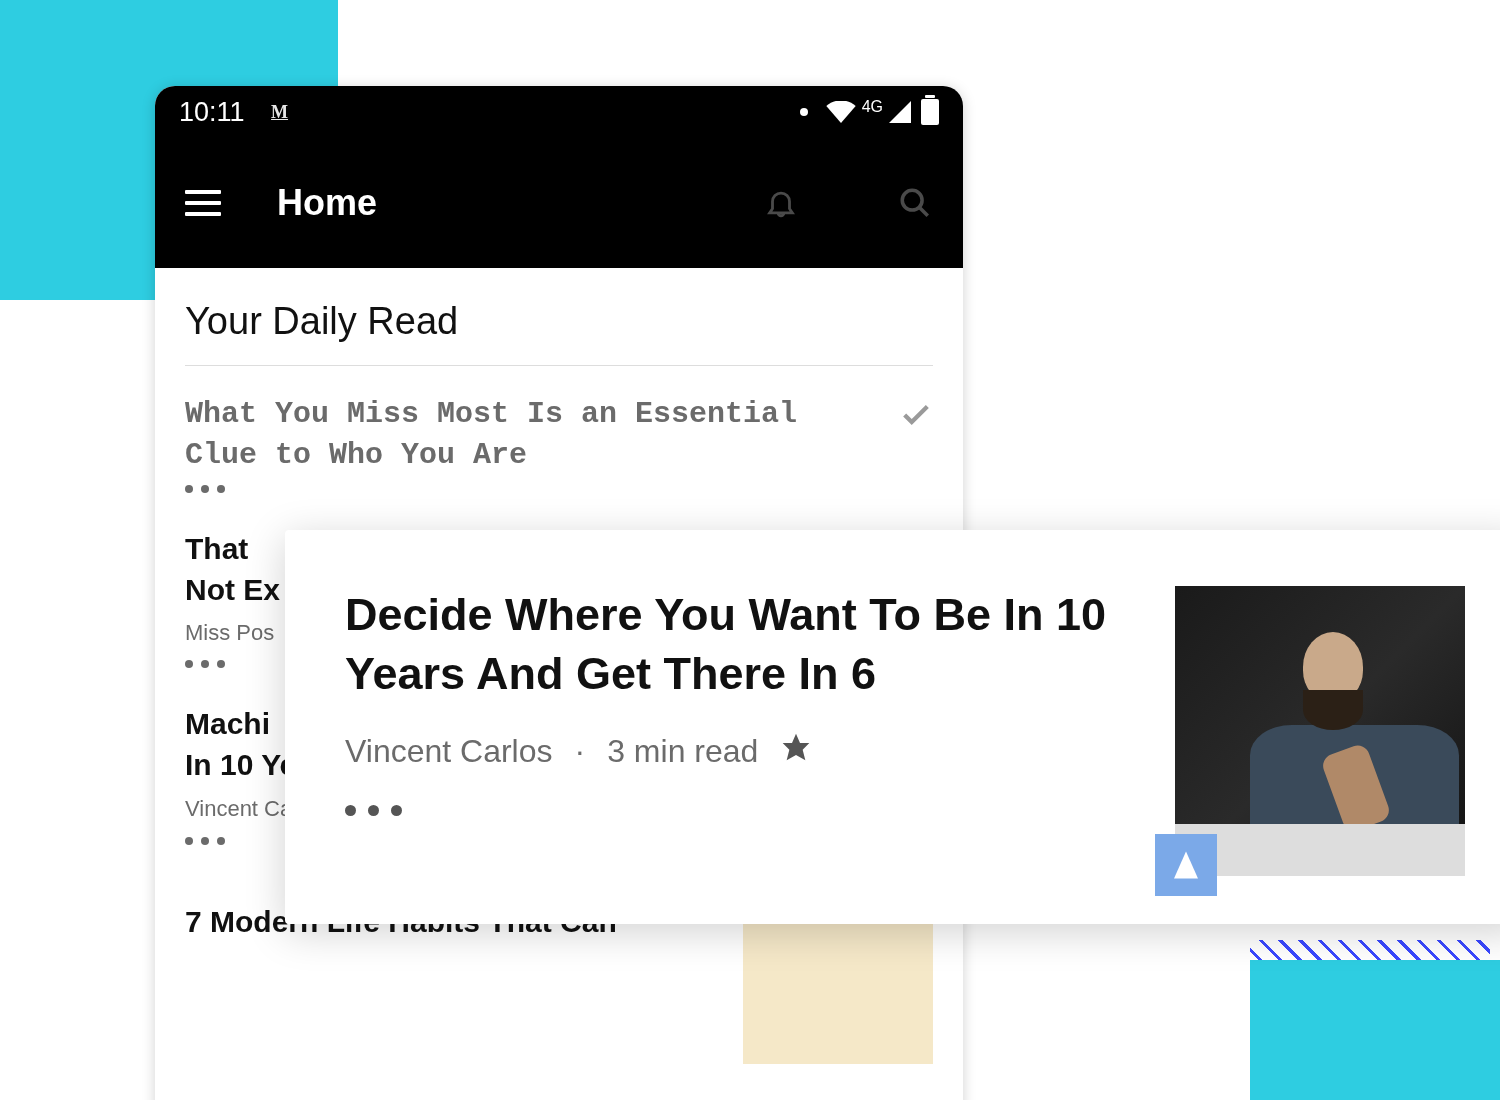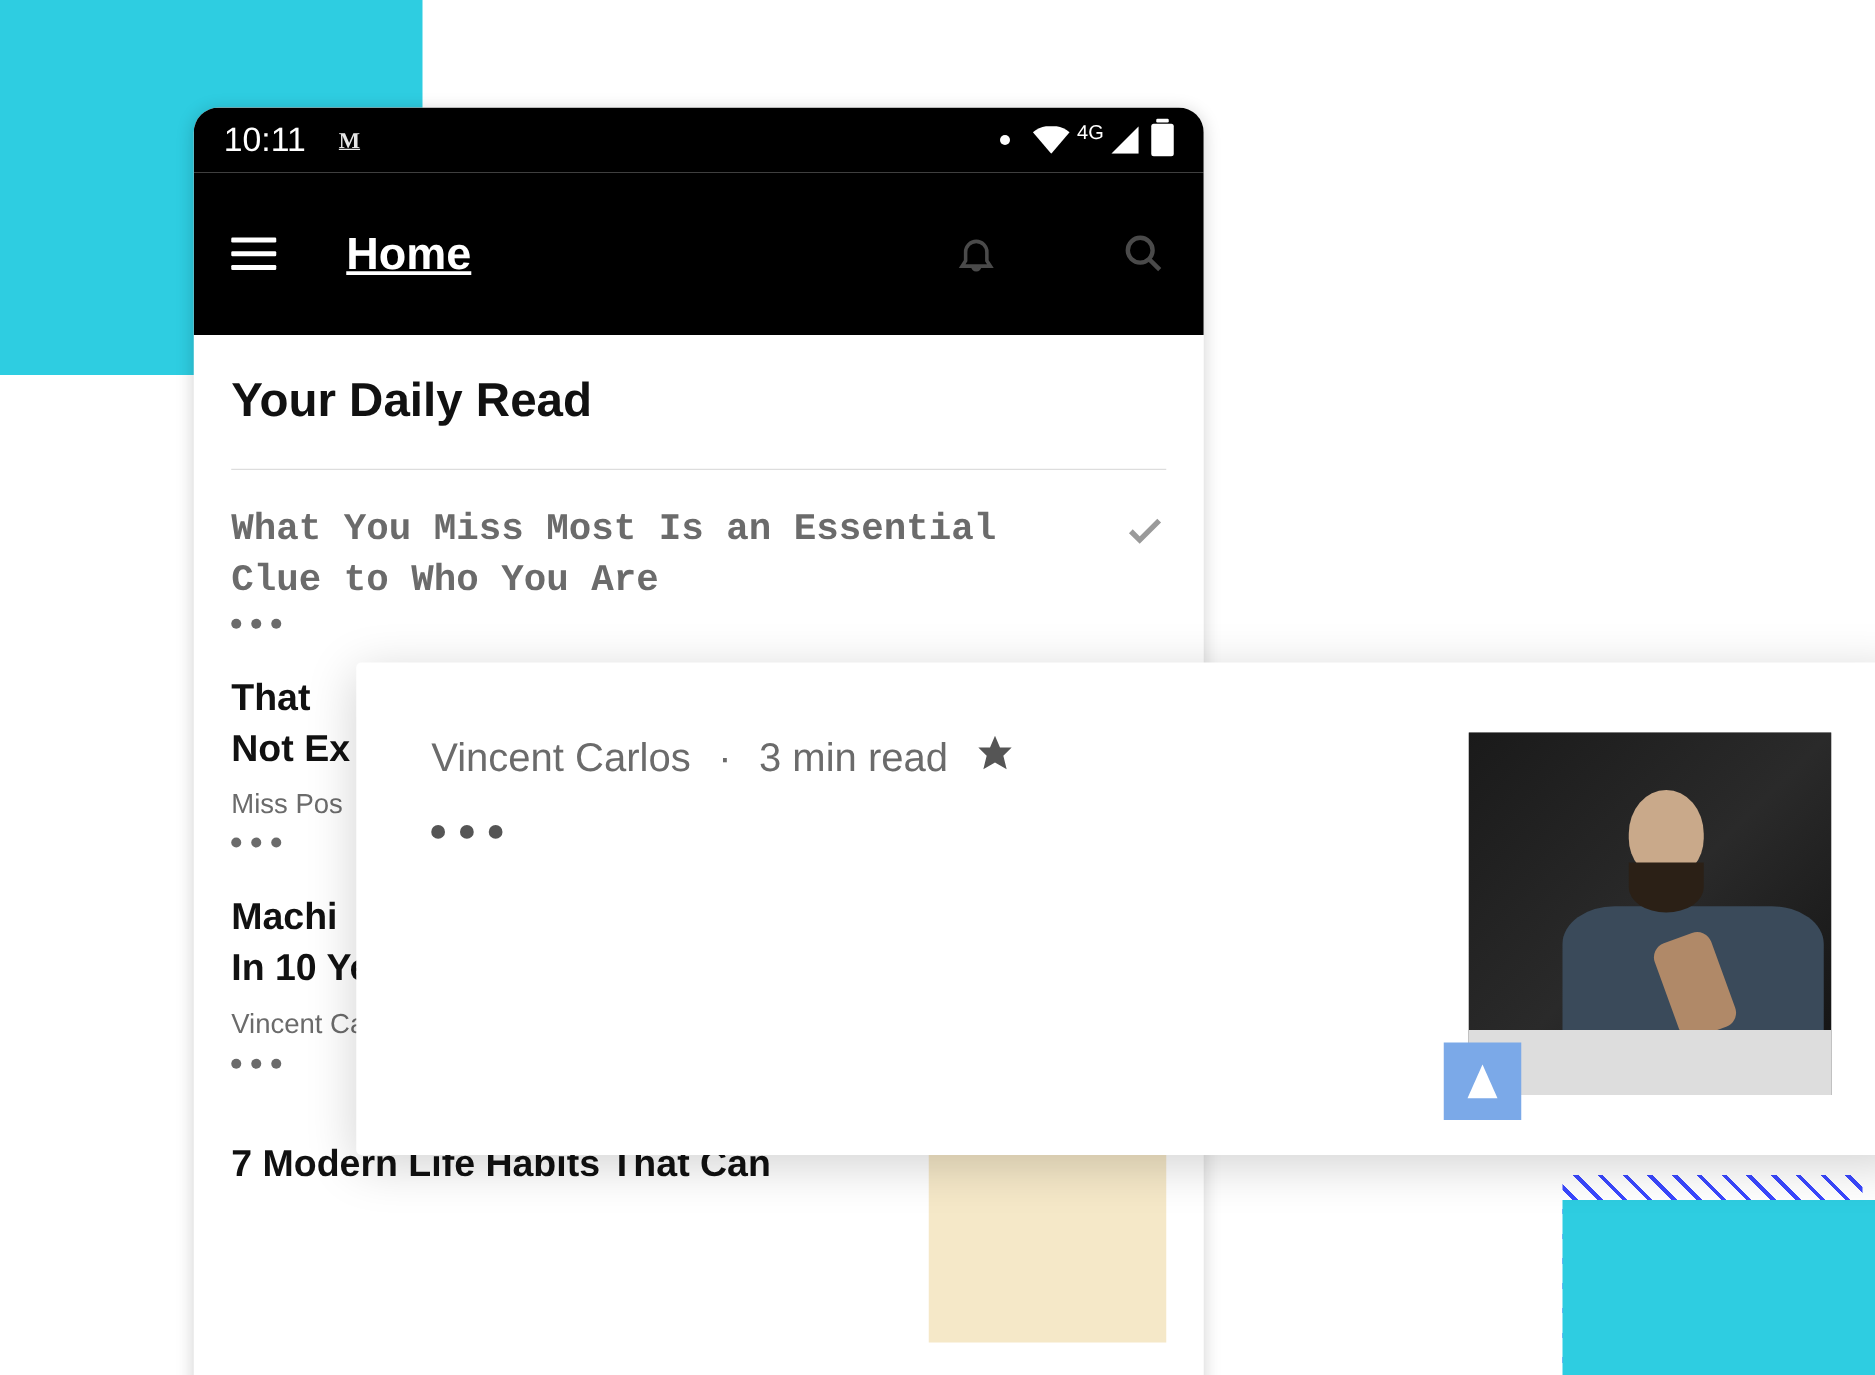--- a/index.html
+++ b/index.html
@@ -96,25 +96,25 @@
     height: 130px;
     background: #000;
     color: #fff;
     display: flex;
     align-items: center;
     padding: 0 30px;
     gap: 56px;
   }
   .hamburger { display:flex; flex-direction:column; gap:7px; cursor:pointer;}
   .hamburger span { width:36px; height:4px; background:#fff; border-radius:1px;}
-  .appbar-title { font-size: 36px; font-weight: 600; flex:1;text-decoration:underline; }
+  .appbar-title { font-size: 36px; font-weight: 600; flex:1; }
   .appbar-icon { color:#4a4a4a; width:36px; height:36px; display:flex; align-items:center; justify-content:center; cursor:pointer;}
   .appbar-icon + .appbar-icon { margin-left: 42px; }
   .content { padding: 32px 30px 0 30px; }
-  .section-title { font-size: 38px; font-weight: 700; color:#111; margin-bottom: 32px;}
+  .section-title { font-size: 38px; font-weight: 400; color:#111; margin-bottom: 22px;}
   .divider { height:1px; background:#ddd; margin-bottom: 28px;}
   .article { display:flex; gap:24px; margin-bottom: 36px; align-items:flex-start;}
   .article .body { flex:1; }
   .article .title { font-size: 30px; font-weight: 700; color:#111; line-height:1.35; margin-bottom: 10px;}
   .article .title.read { color:#6b6b6b;font-family:Liberation Mono, monospace; }
   .article .meta { font-size: 22px; color:#6b6b6b; margin-bottom: 14px; display:flex; align-items:center; gap:12px;}
   .article .dots { display:flex; gap:8px; }
   .article .dots span { width:8px; height:8px; border-radius:50%; background:#6b6b6b;}
   .article .chk { color:#9a9a9a; margin-top:4px; }
   .thumb-wrap { position:relative; }
@@ -293,20 +293,21 @@
         <div class="thumb" style="background:#f5e8c8;">
         </div>
       </div>
     </div>
 
   </div>
 </div>
 
 <div class="popout">
   <div class="body">
+    <div class="title">Decide Where You Want To Be In 10 Years And Get There In 6</div>
     <div class="meta">
       <span>Vincent Carlos</span>
       <span class="sep">·</span>
       <span>3 min read</span>
       <span class="star">
         <svg width="32" height="32" viewBox="0 0 24 24" fill="#555">
             <polygon points="12 2 15 9 22 9 17 14 19 22 12 18 5 22 7 14 2 9 9 9"></polygon>
           </svg>
       </span>
     </div>

